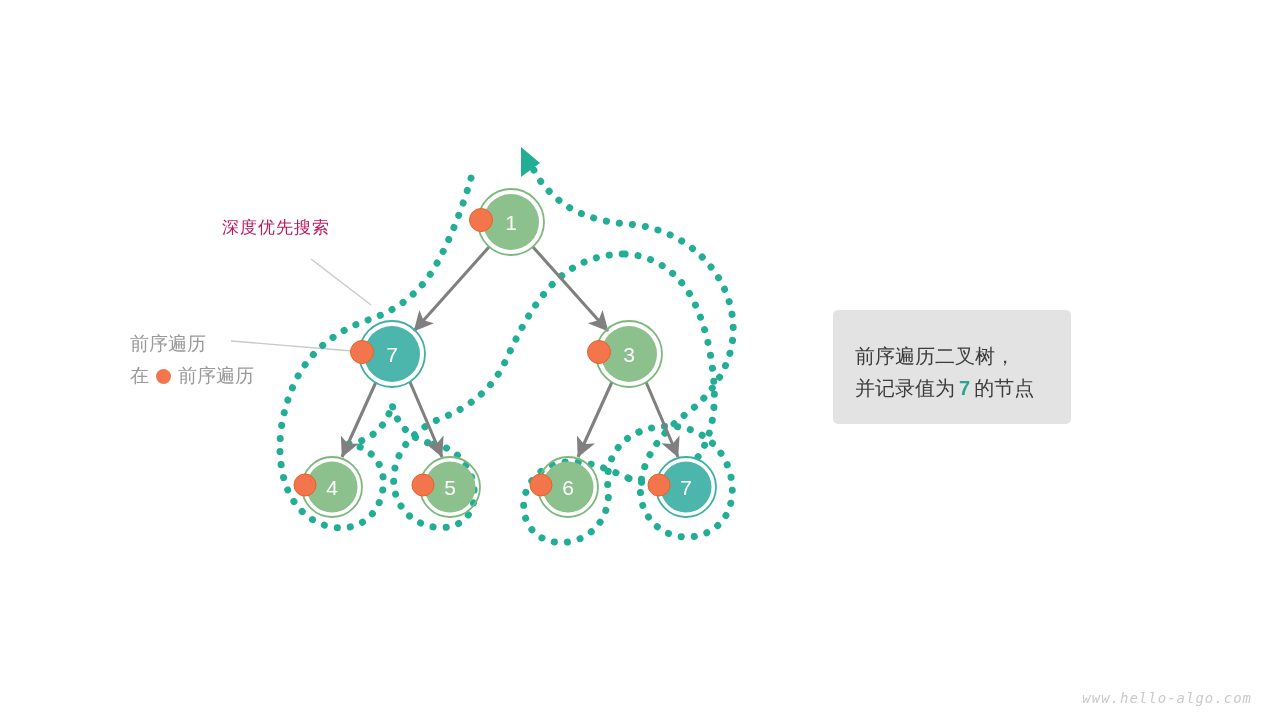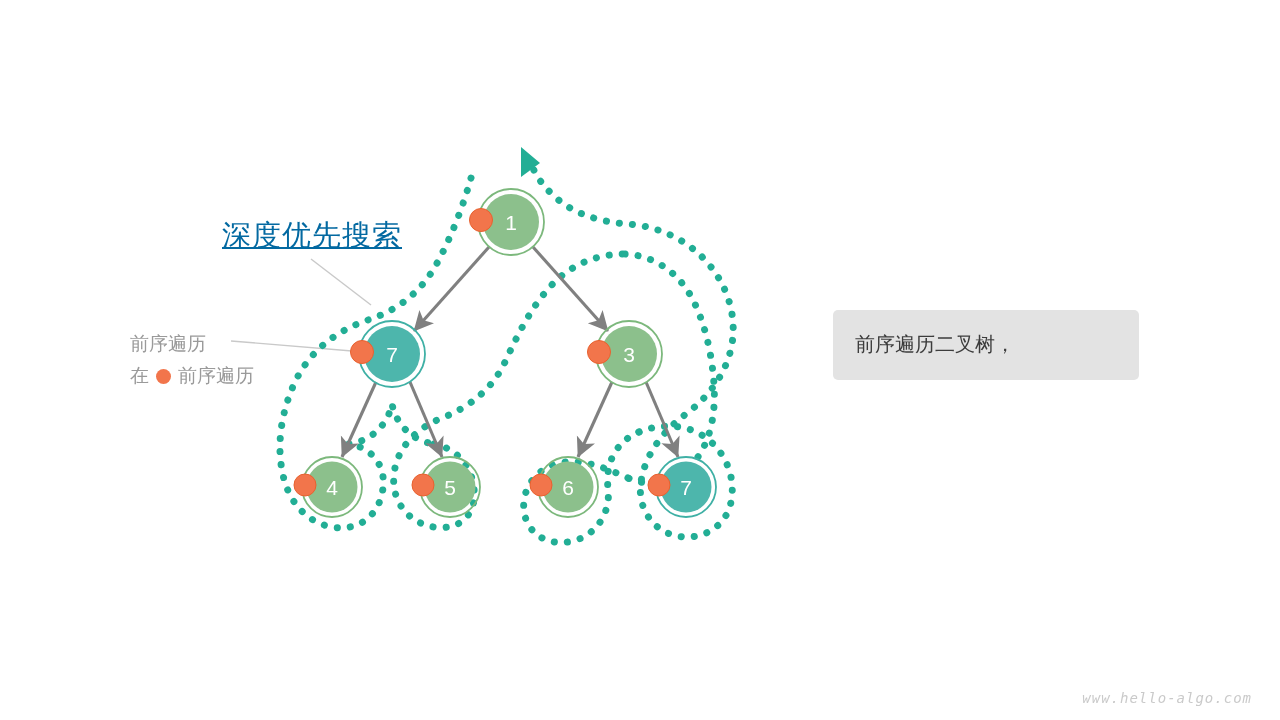--- a/index.html
+++ b/index.html
@@ -7,49 +7,48 @@
     width:1280px;height:720px;
     background:#ffffff;
     font-family:"Liberation Sans","DejaVu Sans",sans-serif;
     overflow:hidden;
     position:relative;
   }
   #canvas{position:absolute;left:0;top:0;width:1280px;height:720px;}
   .label-title{
     position:absolute;
     left:222px;top:216px;
-    font-size:29px;
-    color:#0369a1;
+    font-size:17px;
+    color:#be185d;
     letter-spacing:1px;
     white-space:nowrap;
-    text-decoration:underline;
   }
   .legend{
     position:absolute;
     left:130px;top:330px;
     font-size:19px;
     color:#9a9a9a;
     line-height:28px;
     white-space:nowrap;
   }
   .legend .row2{display:flex;align-items:center;gap:7px;margin-top:4px;}
   .legend-dot{
     display:inline-block;
     width:15px;height:15px;border-radius:50%;
     background:#f2754b;
     flex:0 0 auto;
   }
   .callout-box{
     position:absolute;
     left:833px;top:310px;
-    width:306px;
+    width:238px;
     box-sizing:border-box;
     background:#e3e3e3;
     border-radius:5px;
-    padding:18px 22px 20px 22px;
+    padding:30px 22px 20px 22px;
     font-size:20px;
     color:#3c3c3c;
     line-height:32px;
   }
   .callout-box .hl{color:#2aa58f;font-weight:bold;padding:0 4px;}
   .watermark{
     position:absolute;
     right:28px;bottom:14px;
     font-family:"DejaVu Sans Mono","Liberation Mono",monospace;
     font-size:14px;
@@ -197,15 +196,18 @@
   <div>前序遍历</div>
   <div class="row2">
     <span>在</span>
     <span class="legend-dot"></span>
     <span>前序遍历</span>
   </div>
 </div>
 
 <div class="callout-box">
   <div>前序遍历二叉树，</div>
+  <div>
+    <span>并记录值为</span><span class="hl">7</span><span>的节点</span>
+  </div>
 </div>
 
 <div class="watermark">www.hello-algo.com</div>
 
 </body></html>

